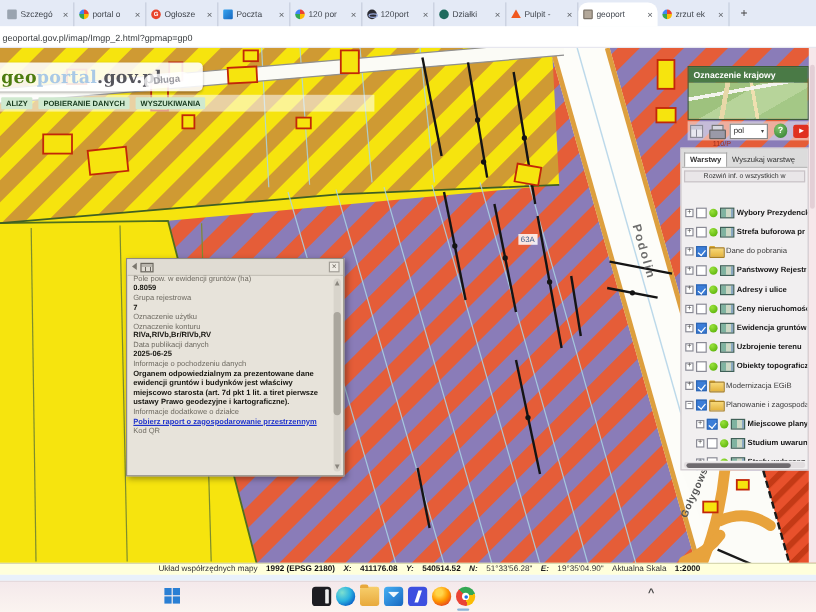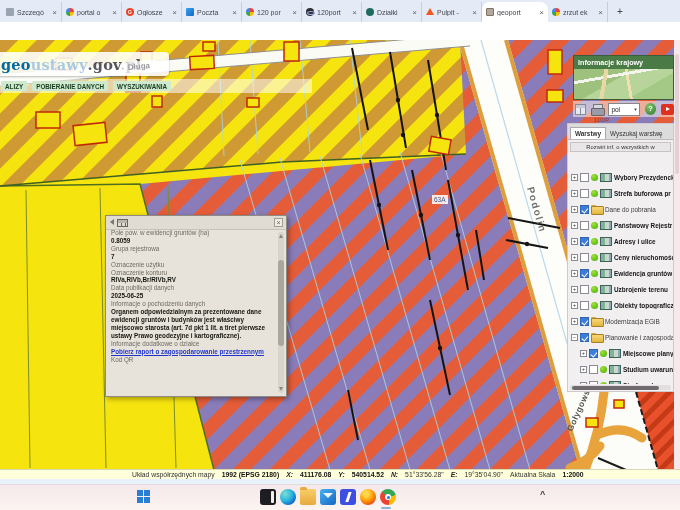--- a/index.html
+++ b/index.html
@@ -32,21 +32,21 @@
   #urltext{position:absolute;left:2px;top:5px;font-size:7.5px;color:#3c4043;}
 
   
   #map{position:absolute;left:0;top:40px;width:680px;height:430px;}
   #map svg{display:block;}
 
   
   #logo{position:absolute;left:-3px;top:52px;width:172px;height:24px;background:rgba(255,255,255,.88);
     border-radius:0 4px 4px 0;box-shadow:0 1px 2px rgba(0,0,0,.25);display:flex;align-items:center;padding-left:4px;box-sizing:border-box;
     font-family:"DejaVu Serif",serif;font-size:14.5px;font-weight:bold;letter-spacing:.2px;}
-  #logo .lg-geo{color:#0369a1;} #logo .lg-portal{color:#a9c9e6;} #logo .lg-suffix{color:#55555c;}
+  #logo .lg-geo{color:#4d7c0f;} #logo .lg-portal{color:#a9c9e6;} #logo .lg-suffix{color:#55555c;}
   #menubar{position:absolute;left:0;top:79px;height:14px;width:312px;background:rgba(255,255,255,.55);
     display:flex;align-items:center;gap:5px;padding-left:1px;box-sizing:border-box;}
   .menu-pill{background:#cfe9cf;color:#173a1e;font-size:6.3px;font-weight:bold;padding:1.5px 4px;border-radius:1px;white-space:nowrap;}
 
   
   #dluga-pill{position:absolute;left:120px;top:61px;width:38px;height:12px;background:rgba(255,255,255,.78);
     border-radius:6px;text-align:center;font-size:8px;font-weight:bold;color:#9a9aa0;line-height:12px;transform:rotate(-5deg);}
 
   
   #popup{position:absolute;left:105px;top:215px;width:182px;height:182px;background:#e7e3da;
@@ -205,20 +205,23 @@
         <span class="tab-label">geoport</span>
         <span class="tab-close">×</span>
       </div>
       <div class="tab">
         <span class="fav fav-google-icon"></span>
         <span class="tab-label">zrzut ek</span>
         <span class="tab-close">×</span>
       </div>
       <div class="tab-new">+</div>
     </div>
+  <div id="urlrow">
+    <div id="urltext">geoportal.gov.pl/imap/Imgp_2.html?gpmap=gp0</div>
+  </div>
 
   <div id="map">
     <svg width="680" height="430" viewBox="0 0 680 430">
       <defs>
         <pattern id="sy" width="26" height="26" patternUnits="userSpaceOnUse" patternTransform="rotate(45)">
           <rect width="26" height="26" fill="#f6e40e"></rect>
             <rect width="13" height="26" fill="#cf9a33"></rect>
         </pattern>
         <pattern id="sp" width="26" height="26" patternUnits="userSpaceOnUse" patternTransform="rotate(45)">
           <rect width="26" height="26" fill="#8a7cb8"></rect>
@@ -322,21 +325,21 @@
       <text x="527" y="148" transform="rotate(74 527 148)" font-size="10" fill="#555" letter-spacing="1.5" font-weight="bold" opacity="0.85">Podolin</text>
       <text x="572" y="392" transform="rotate(-66 572 392)" font-size="8.5" fill="#555" letter-spacing="0.5" font-weight="bold">Gołygowska</text>
       <rect x="432" y="155" width="16" height="9" fill="rgba(255,255,255,0.85)"></rect>
       <text x="434" y="162" font-size="6.5" fill="#3a5a8a">63A</text>
       <text x="594" y="82" font-size="6" fill="#a03020">110/P</text>
     </svg>
   </div>
 
   <div id="logo">
     <span class="lg-geo">geo</span>
-      <span class="lg-portal">ustawy</span>
+      <span class="lg-portal">portal</span>
       <span class="lg-suffix">.gov.pl</span>
   </div>
   <div id="menubar">
     <span class="menu-pill">ALIZY</span>
     <span class="menu-pill">POBIERANIE DANYCH</span>
     <span class="menu-pill">WYSZUKIWANIA</span>
   </div>
   <div id="dluga-pill">Długa</div>
 
   <div id="popup">
@@ -364,21 +367,21 @@
       <div class="p-label">Kod QR</div>
     </div>
     <div id="popup-scroll">
       <span class="pscroll-arrow" id="pscroll-up"></span>
       <div id="popup-thumb"></div>
       <span class="pscroll-arrow" id="pscroll-down"></span>
     </div>
   </div>
 
   <div id="minimap">
-    <div id="minimap-title">Informacje krajowy</div>
+    <div id="minimap-title">Oznaczenie krajowy</div>
     <div id="minimap-body"></div>
   </div>
 
   <div id="side-toolbar">
     <span class="tool-grid"></span>
     <span class="tool-printer"></span>
     <span class="tool-select">
       <span>pol</span>
       <span class="caret">▾</span>
     </span>

